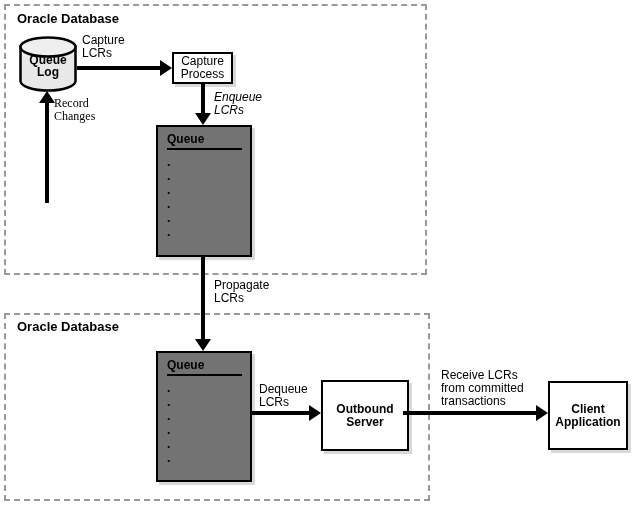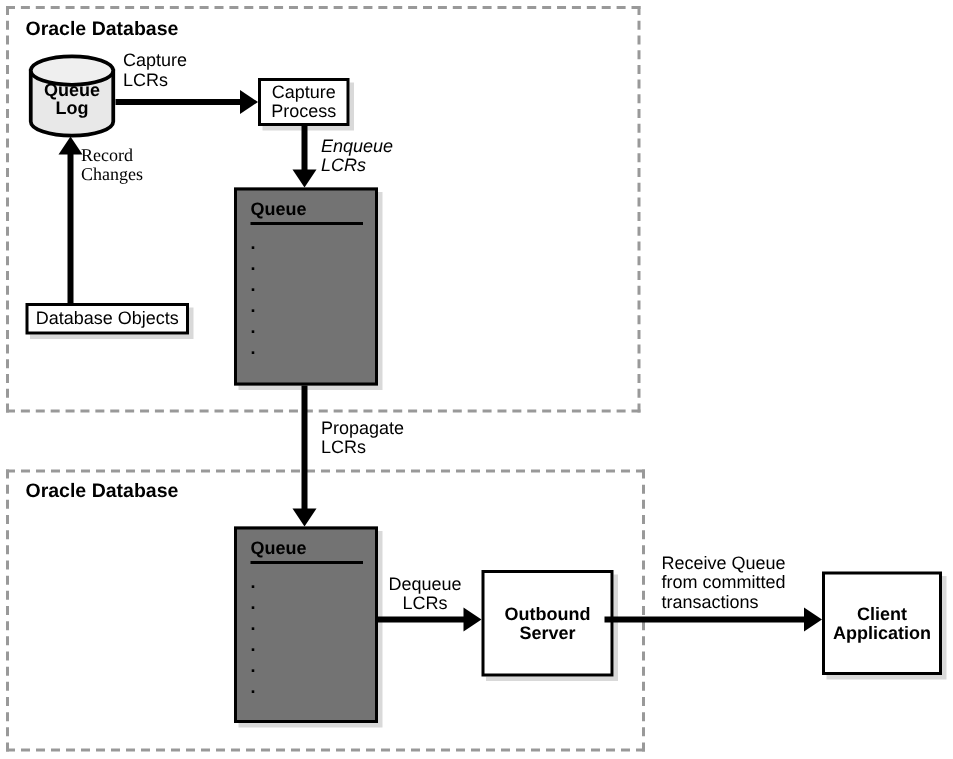--- a/index.html
+++ b/index.html
@@ -100,21 +100,20 @@
       <path d="M2.5,11 v34 a27.5,9.5 0 0 0 55,0 v-34 z" stroke="#000" stroke-width="2.5" fill="#e8e8e8"></path>
       <ellipse cx="30" cy="11" rx="27.5" ry="9.5" stroke="#000" stroke-width="2.5" fill="#efefef"></ellipse>
     </svg>
   </div>
   <div class="cylinder-label">Queue
 Log</div>
 
   <div class="node" style="left:172px; top:52px; width:61px; height:32px;">Capture
 Process</div>
 
-  <div class="node" style="left:17px; top:202px; width:109px; height:21px; white-space:nowrap;">Database Objects</div>
 
   <div class="queue" style="left:156px; top:125px; width:96px; height:132px;">
     <div class="queue-title">Queue</div>
     <div class="queue-rule"></div>
     <div class="queue-dots">
       <div class="queue-dot">.</div>
       <div class="queue-dot">.</div>
       <div class="queue-dot">.</div>
       <div class="queue-dot">.</div>
       <div class="queue-dot">.</div>
@@ -156,22 +155,22 @@
   <div class="edge-label" style="left:214px; top:91px;font-style:italic;">Enqueue
 LCRs</div>
 
   <div class="shaft-v" style="left:201px; top:257px; height:83px;"></div>
   <div class="head-down" style="left:195px; top:339px;"></div>
   <div class="edge-label" style="left:214px; top:279px;">Propagate
 LCRs</div>
 
   <div class="shaft-h" style="left:252px; top:411px; width:58px;"></div>
   <div class="head-right" style="left:309px; top:405px;"></div>
-  <div class="edge-label" style="left:259px; top:383px;text-align:center;">Dequeue
+  <div class="edge-label" style="left:259px; top:383px;">Dequeue
 LCRs</div>
 
   <div class="shaft-h" style="left:403px; top:411px; width:134px;"></div>
   <div class="head-right" style="left:536px; top:405px;"></div>
-  <div class="edge-label" style="left:441px; top:369px;">Receive Queue
+  <div class="edge-label" style="left:441px; top:369px;">Receive LCRs
 from committed
 transactions</div>
 
 </div>
 
 </body></html>

